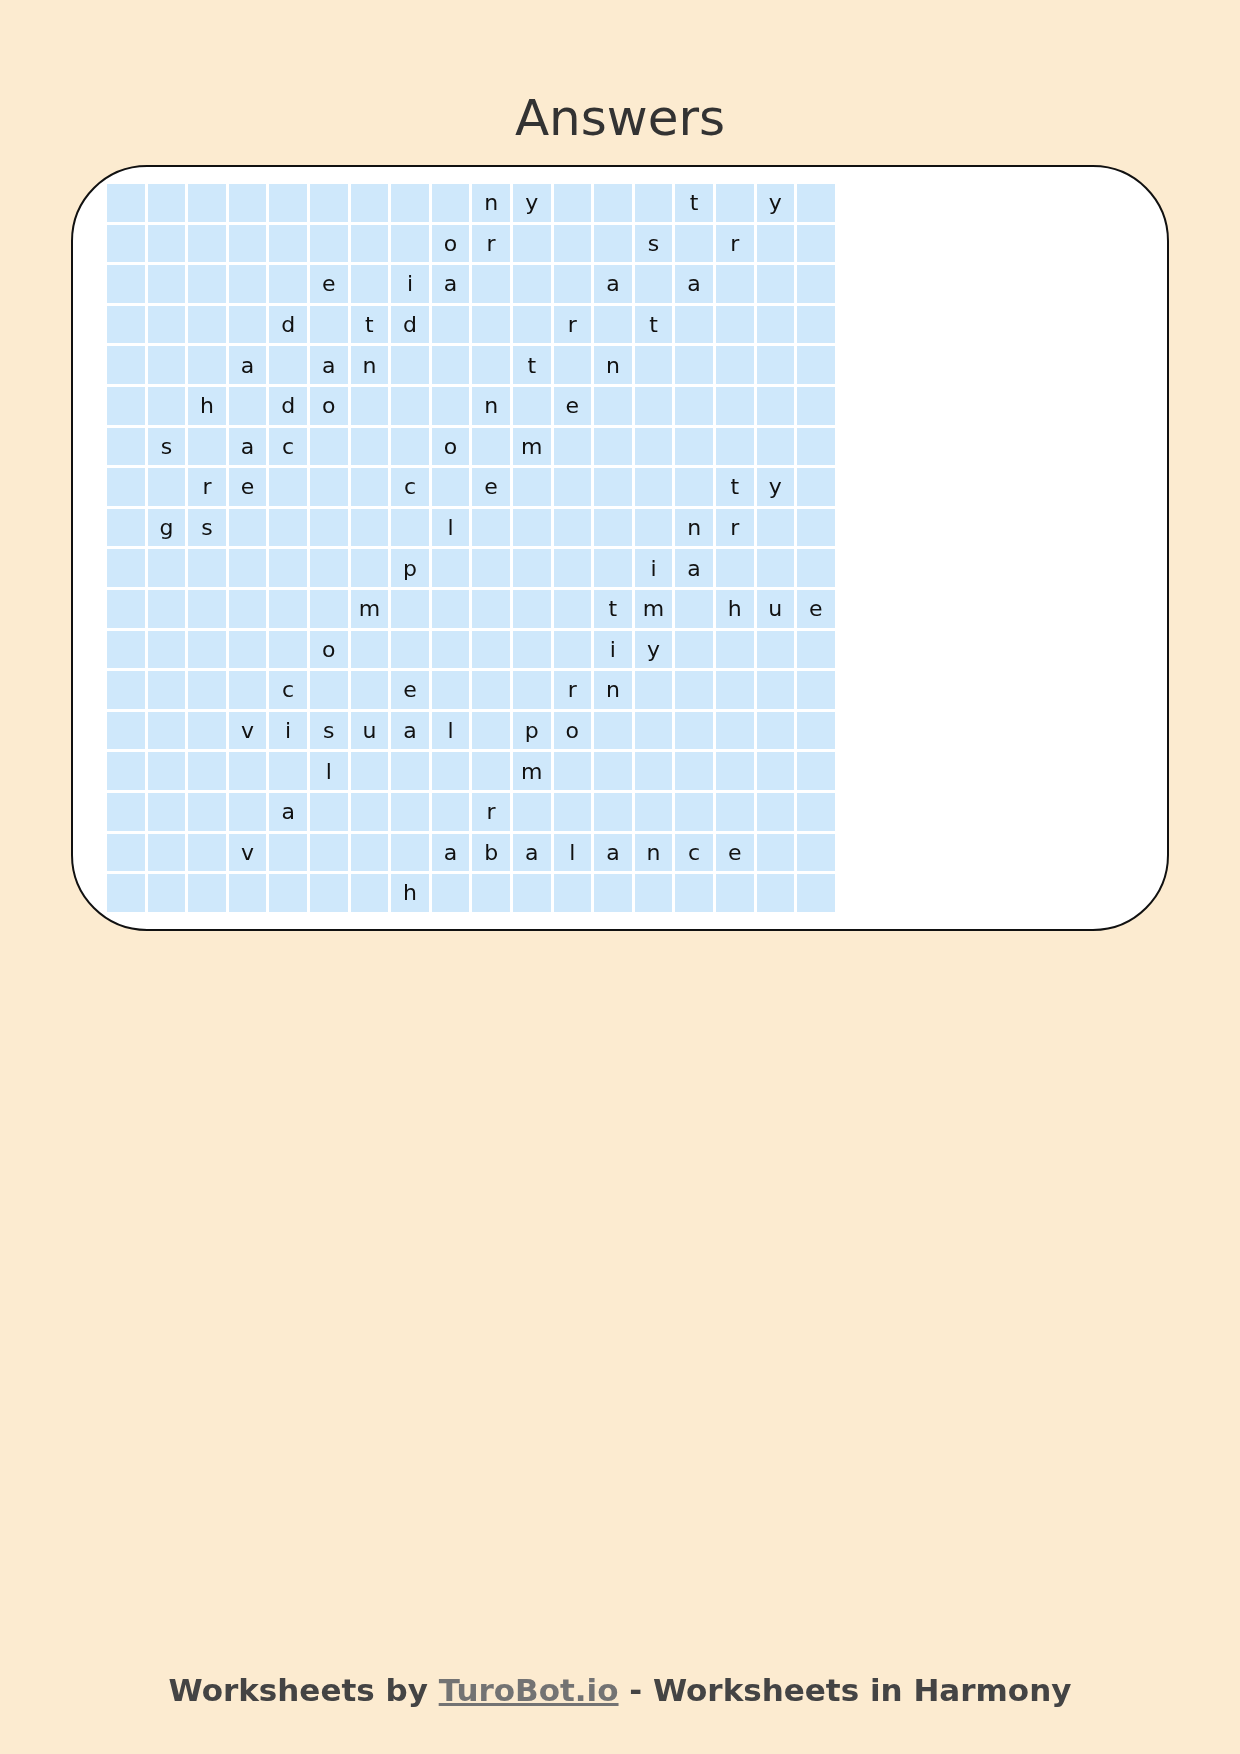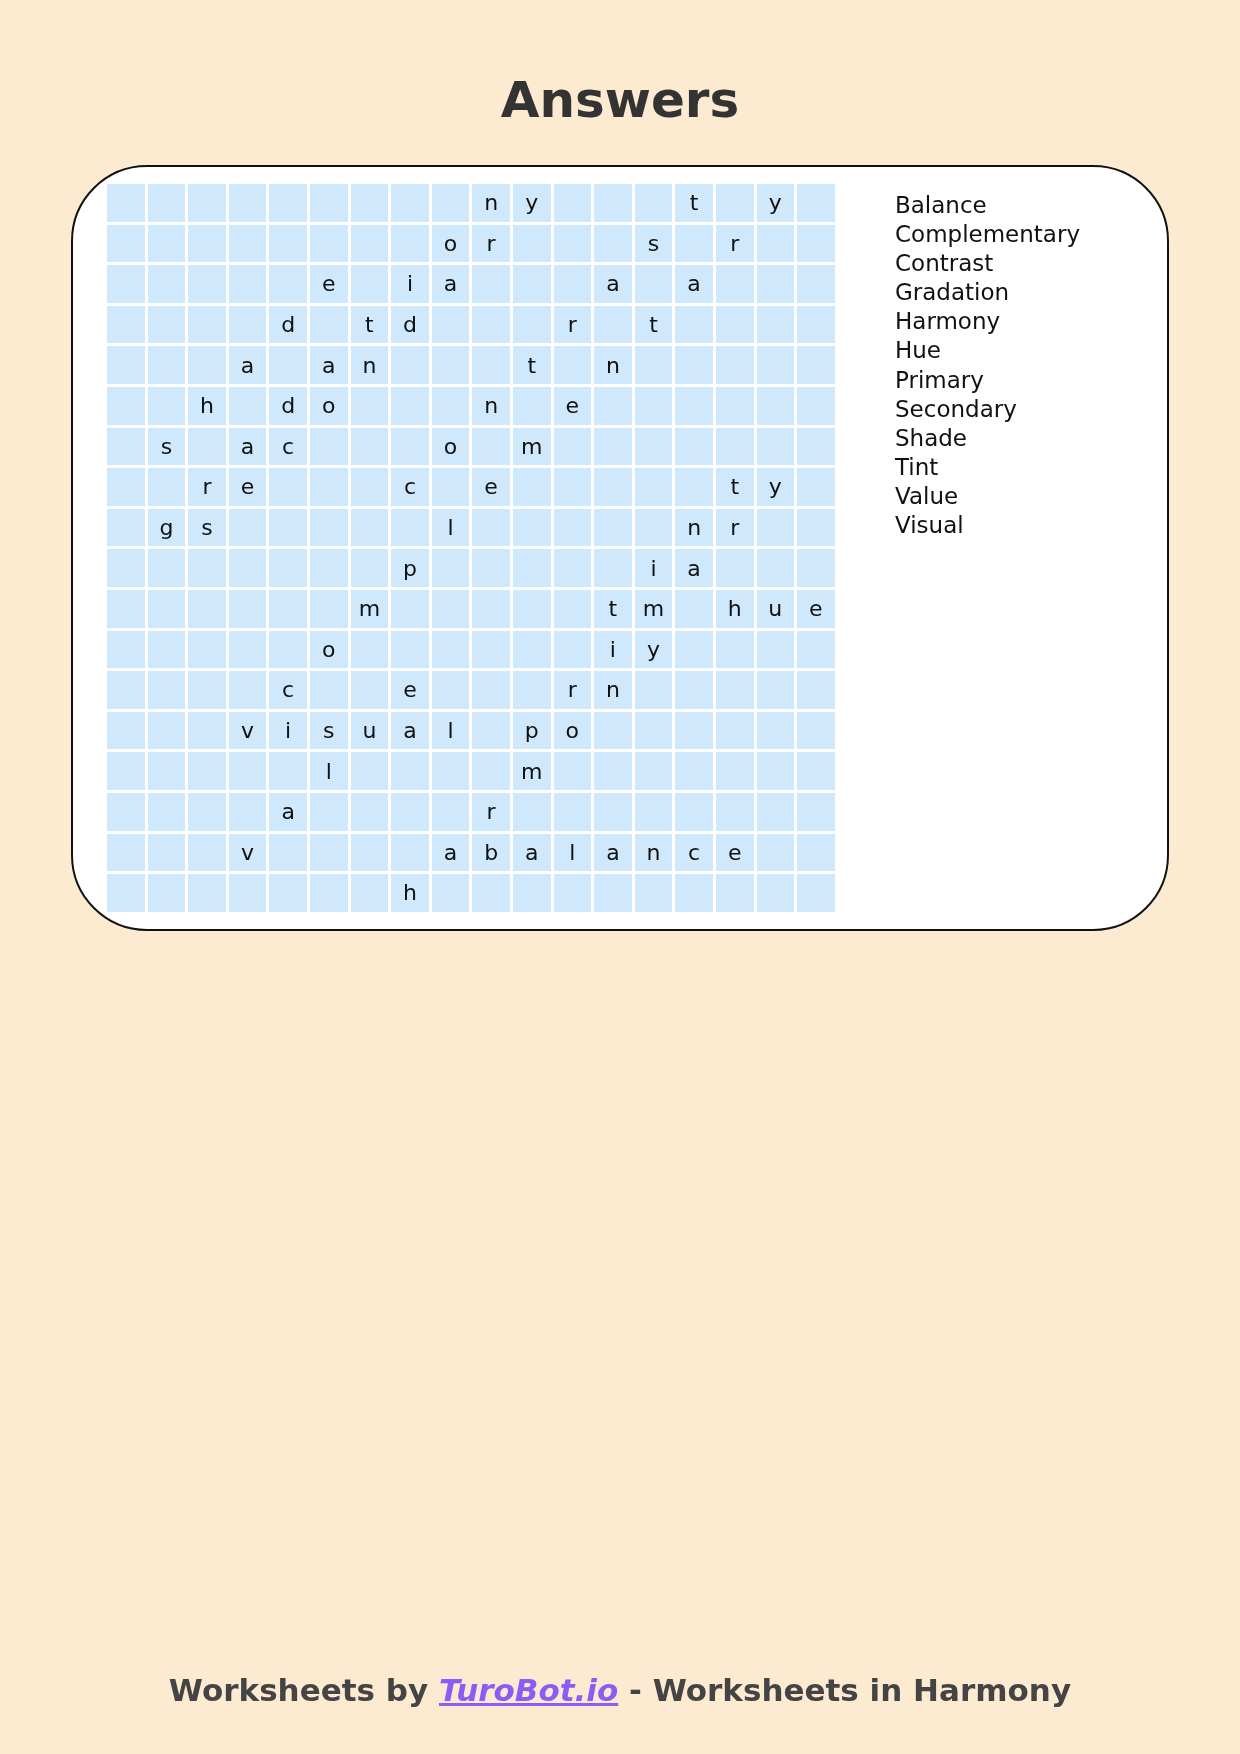--- a/index.html
+++ b/index.html
@@ -4,23 +4,23 @@
   <style>
     html, body { margin: 0; padding: 0; }
     body {
       width: 1240px; height: 1754px;
       background: #fcebd0;
       font-family: "DejaVu Sans", sans-serif;
       position: relative;
       overflow: hidden;
     }
     .page-title {
-      position: absolute; left: 0; right: 0; top: 70px;
+      position: absolute; left: 0; right: 0; top: 88px;
       text-align: center;
-      font-size: 50px; font-weight: bold; color: #333333;
+      font-size: 50px; font-weight: normal; color: #333333;
       margin: 0; line-height: 60px;
     }
     .card {
       position: absolute; left: 71px; top: 165px;
       width: 1098px; height: 766px;
       box-sizing: border-box;
       background: #ffffff;
       border: 2px solid #111111;
       border-radius: 76px;
     }
@@ -42,21 +42,21 @@
       list-style: none; margin: 0; padding: 0;
     }
     .word-list li {
       font-size: 23px; line-height: 29.1px; color: #111111;
     }
     .footer {
       position: absolute; left: 0; right: 0; top: 1672px;
       text-align: center;
       font-size: 31px; font-weight: bold; color: #444444;
     }
-    .footer a { color: #8b5cf6; text-decoration: underline; font-style: italic; }
+    .footer a { color: #737373; text-decoration: underline; }
   </style>
 </head>
 <body>
 
 <h1 class="page-title">Answers</h1>
 
 <div class="card">
   <div class="grid" id="grid">
       <div class="cell"></div>
       <div class="cell"></div>
@@ -376,31 +376,17 @@
       <div class="cell"></div>
       <div class="cell"></div>
       <div class="cell"></div>
       <div class="cell"></div>
       <div class="cell"></div>
       <div class="cell"></div>
       <div class="cell"></div>
       <div class="cell"></div>
       <div class="cell"></div>
     </div>
-  <ul class="word-list" id="word-list">
-      <li>Balance</li>
-      <li>Complementary</li>
-      <li>Contrast</li>
-      <li>Gradation</li>
-      <li>Harmony</li>
-      <li>Hue</li>
-      <li>Primary</li>
-      <li>Secondary</li>
-      <li>Shade</li>
-      <li>Tint</li>
-      <li>Value</li>
-      <li>Visual</li>
-    </ul>
 </div>
 
 <div class="footer">
   <span>Worksheets by </span><a>TuroBot.io</a><span> - Worksheets in Harmony</span>
 </div>
 
 </body></html>

